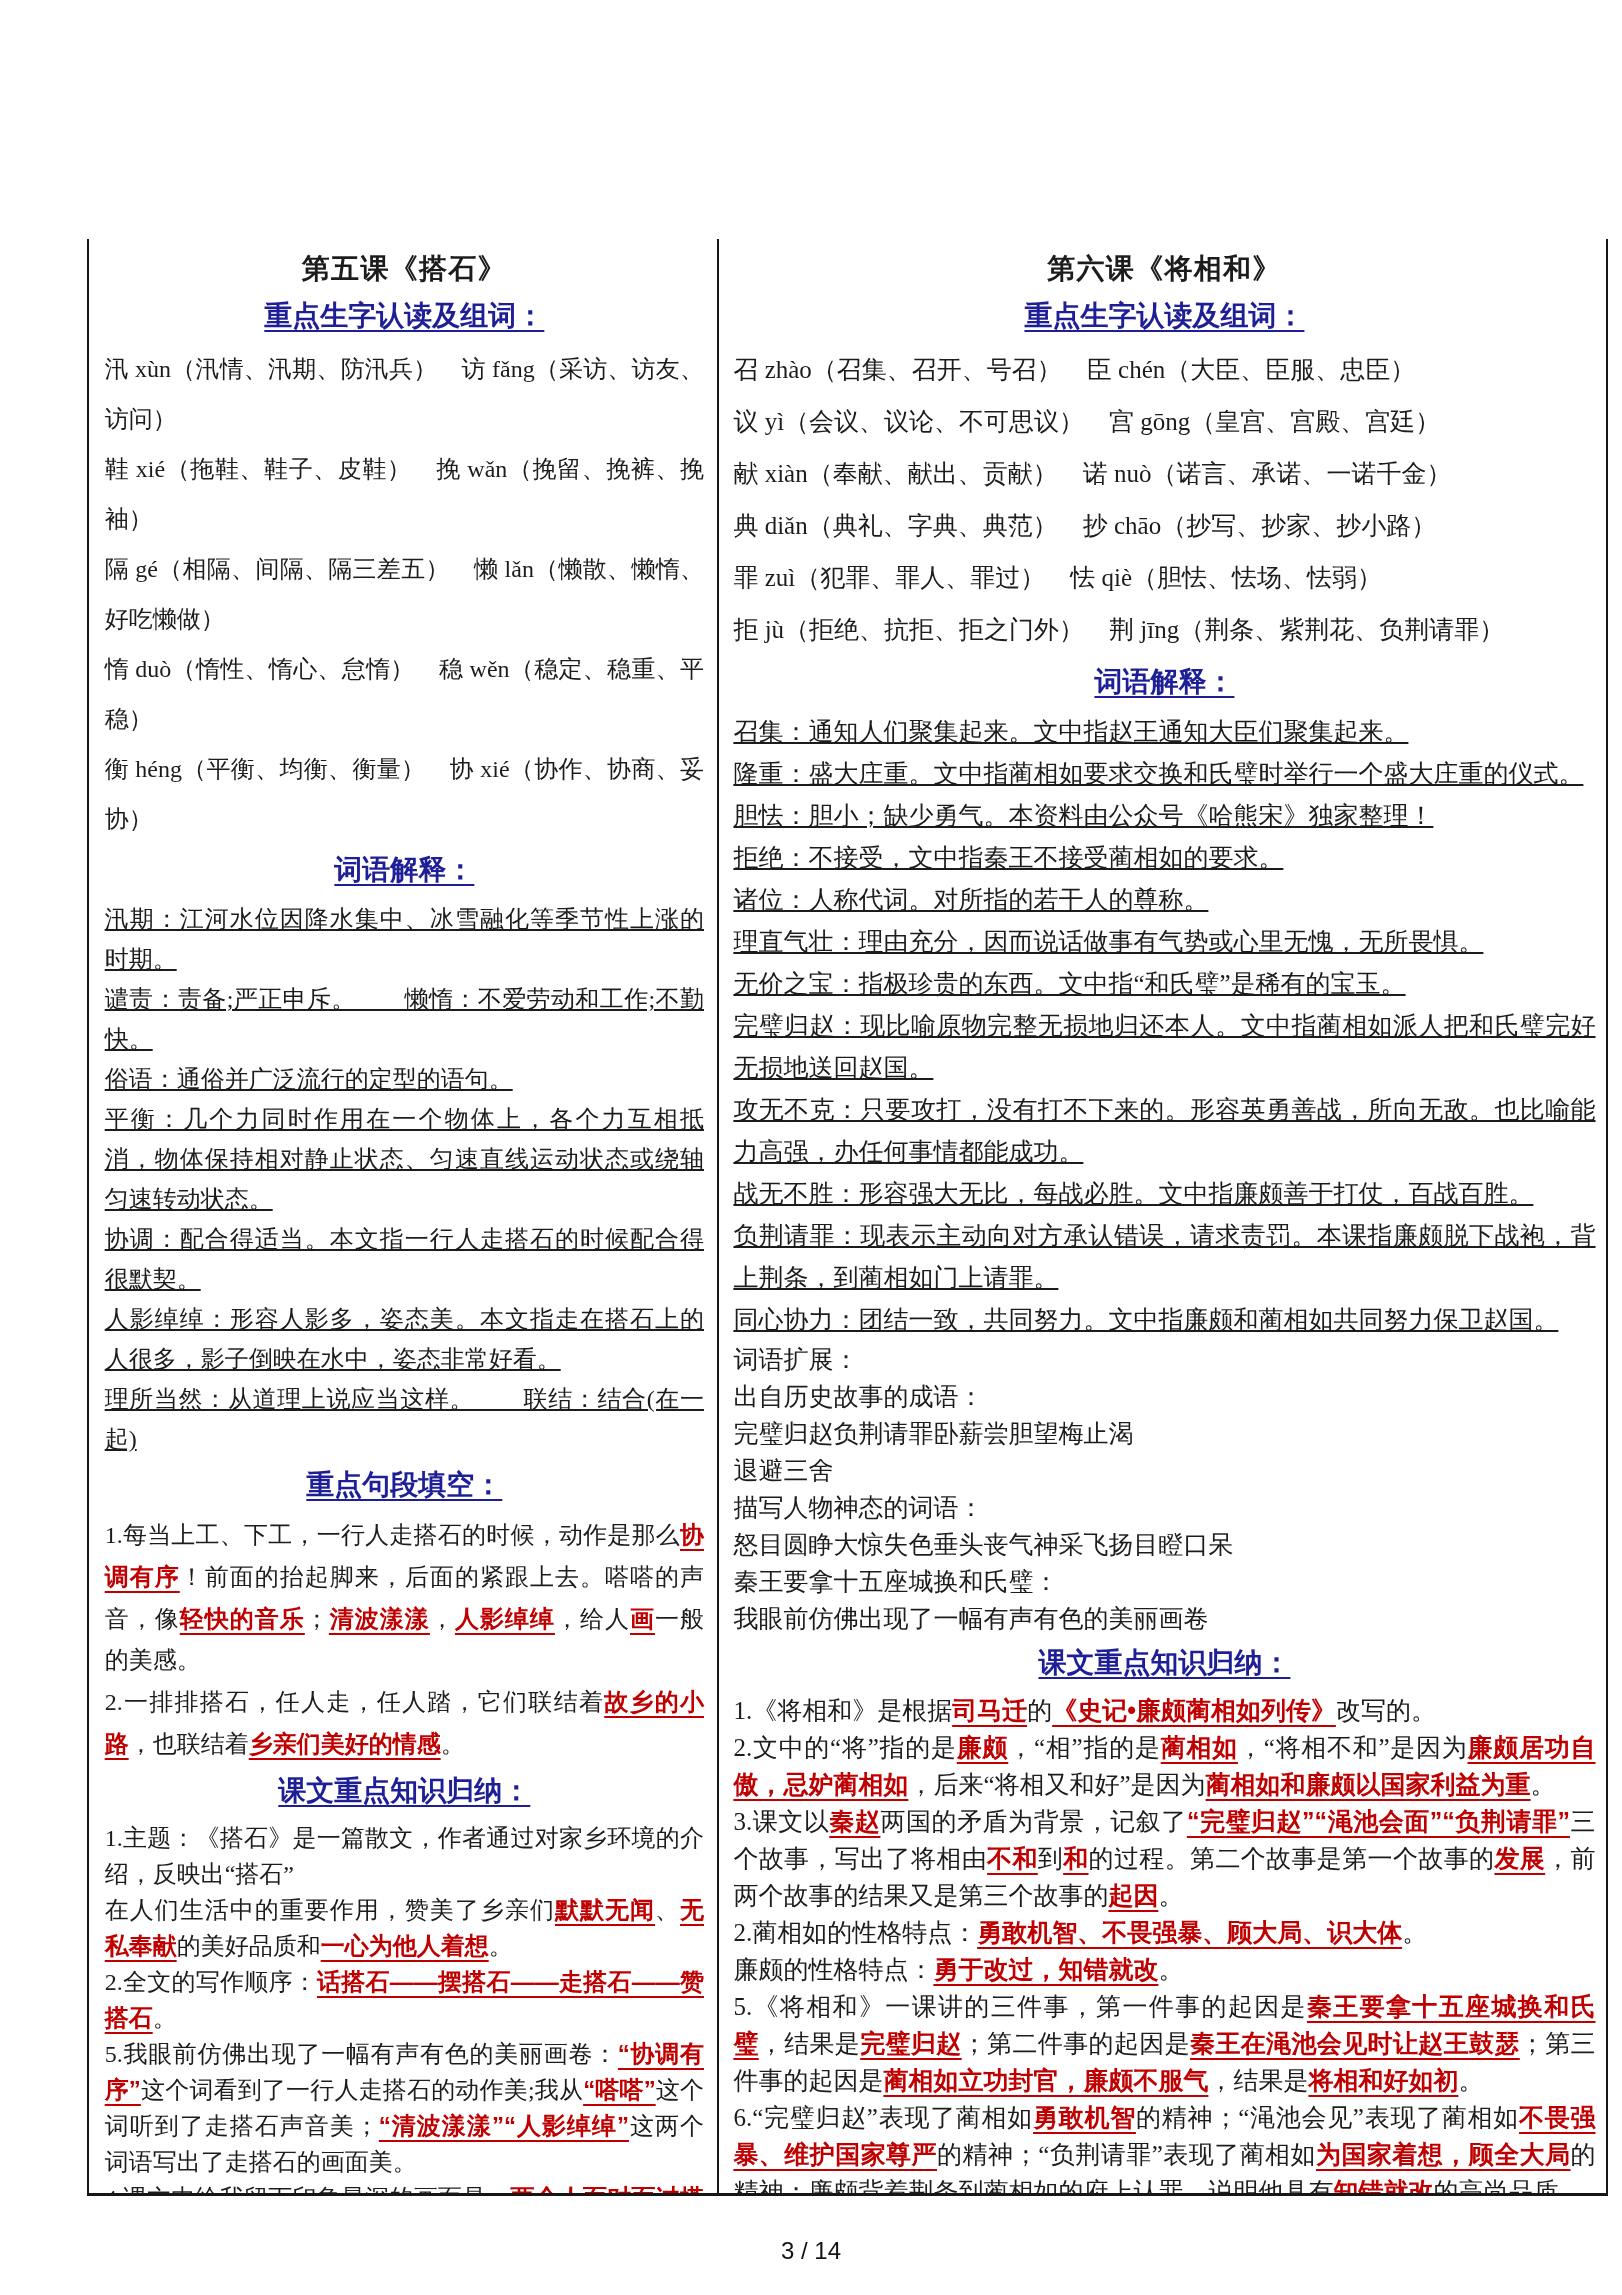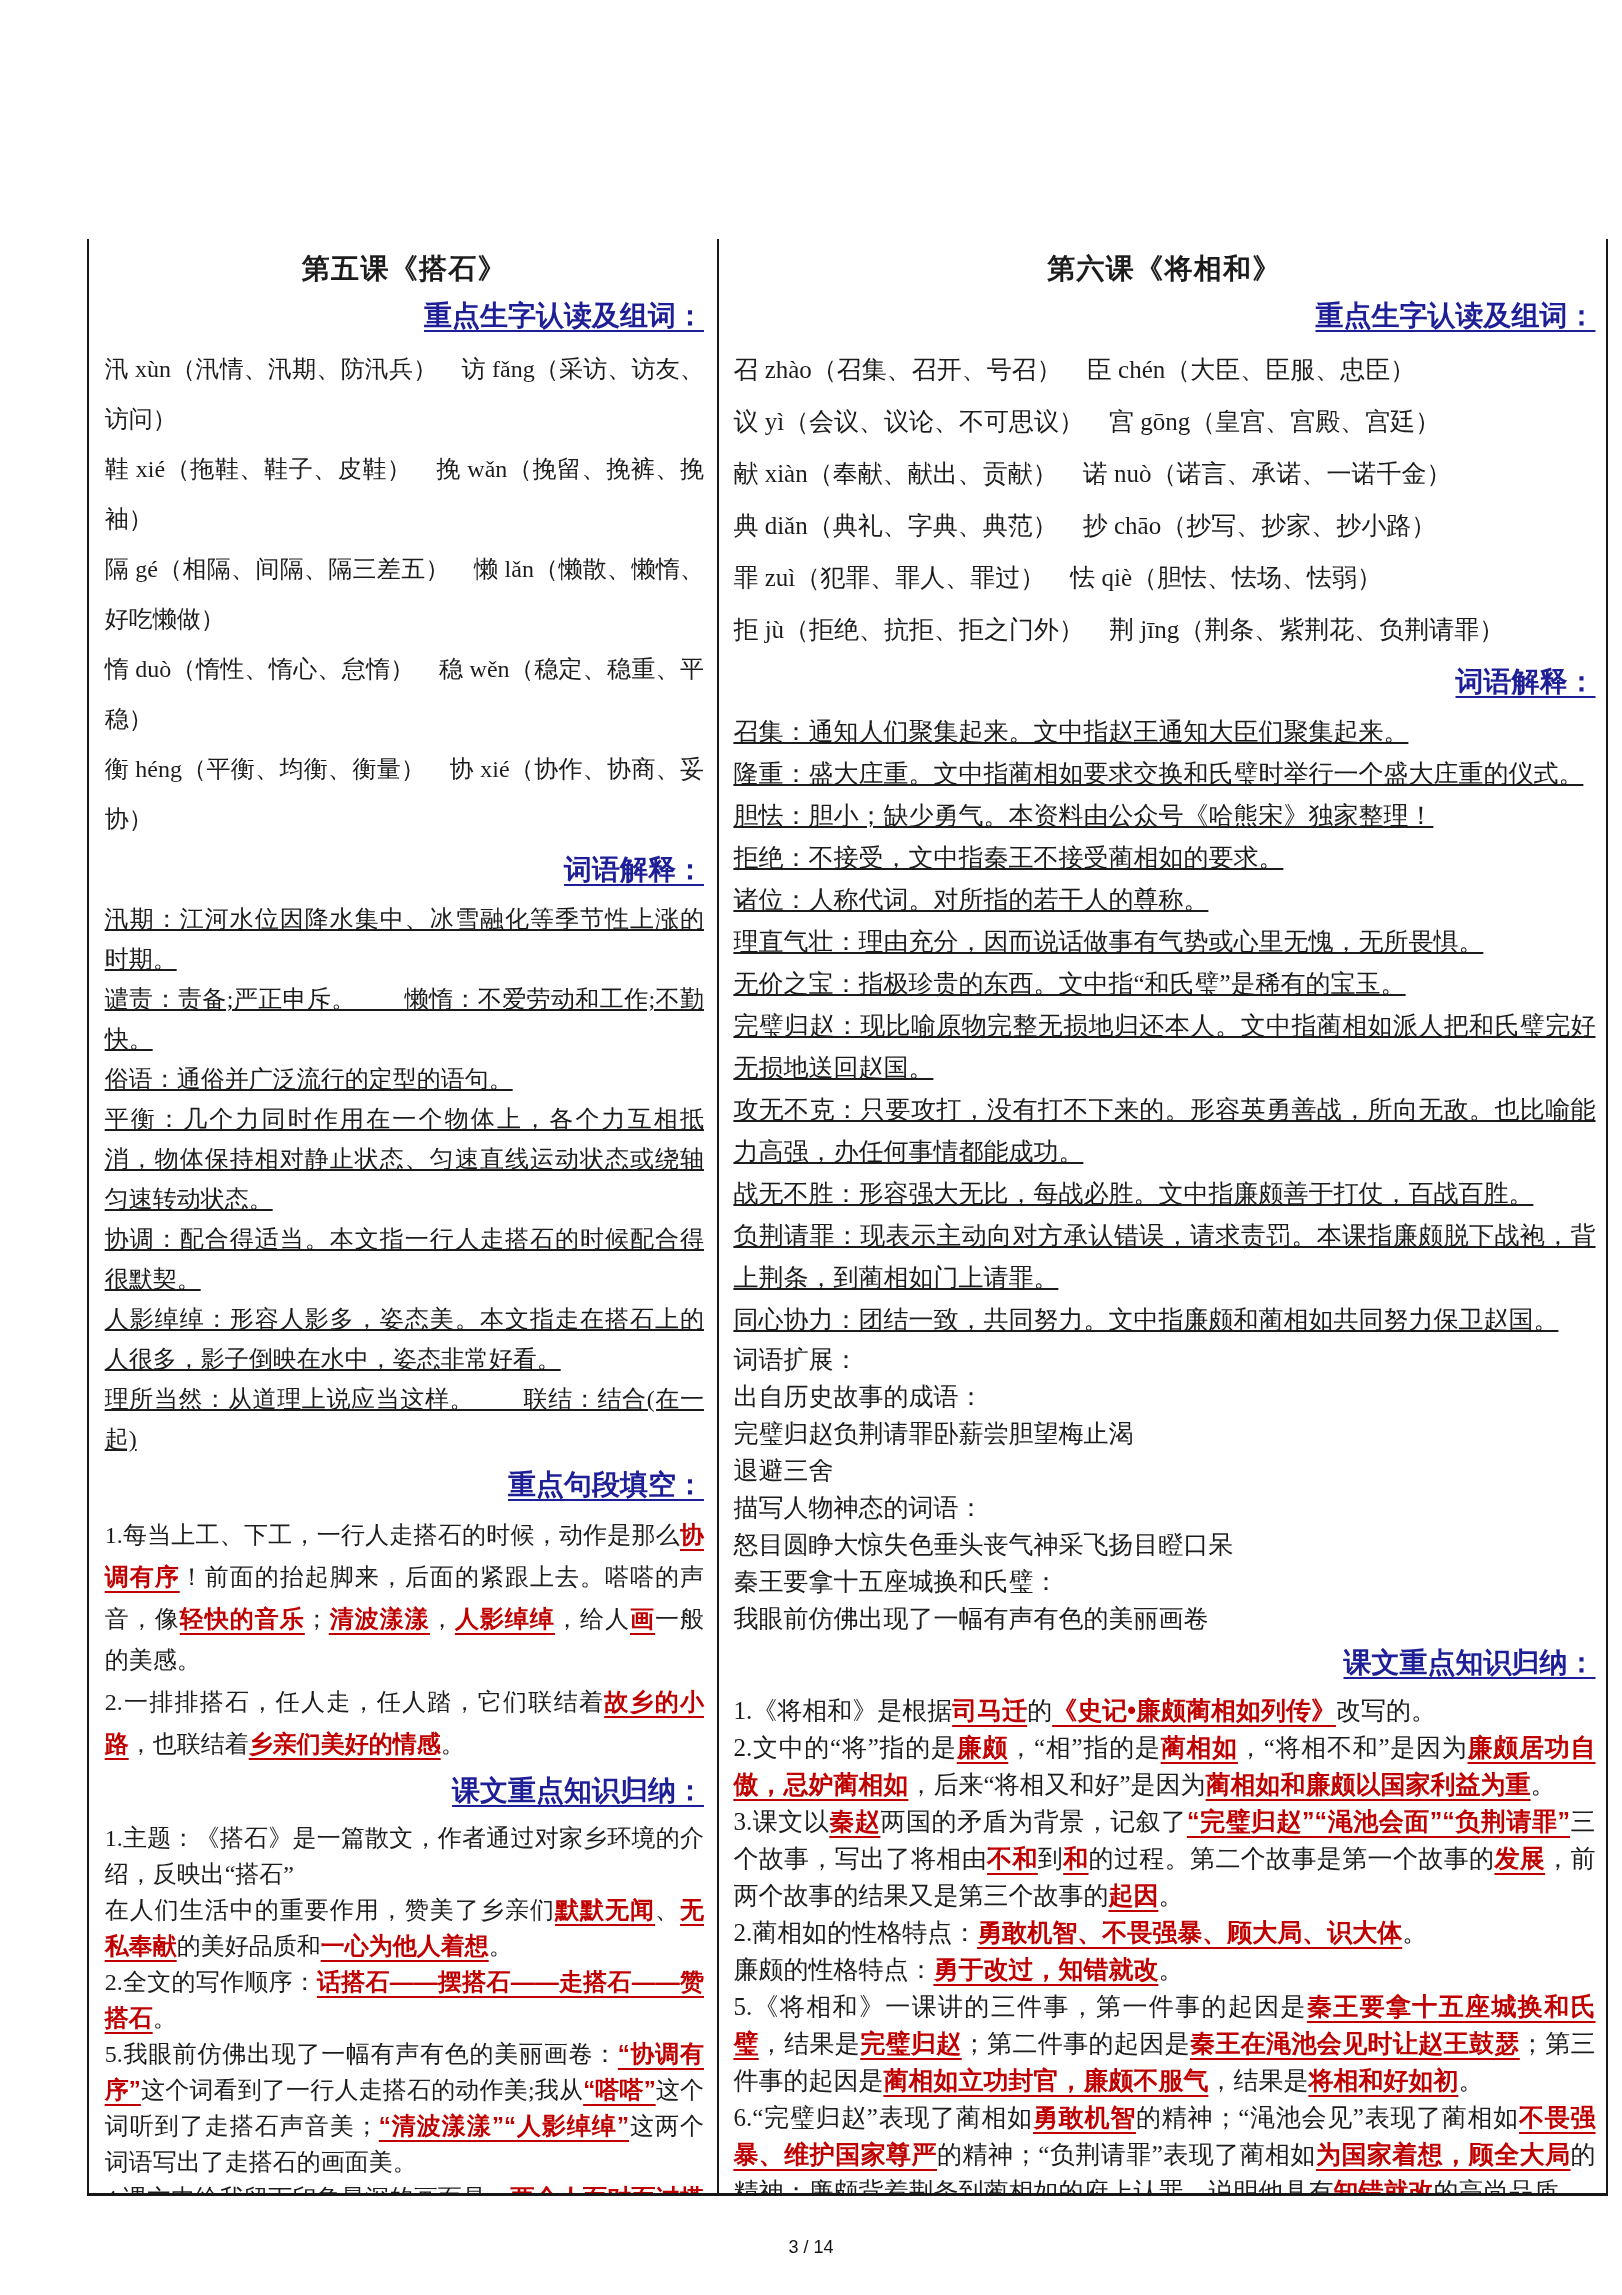--- a/index.html
+++ b/index.html
@@ -32,39 +32,39 @@
   .col-title{
     text-align:center;font-weight:bold;font-size:28px;line-height:39px;
     margin:2.6px 0 9.2px 0;letter-spacing:1.3px;
   }
   p{margin:0;text-align:justify;}
   .heading{
     font-family:"Liberation Sans","DejaVu Sans",sans-serif;
     font-weight:bold;color:var(--blue);font-size:28px;line-height:35px;
     margin:7.9px 0 11.8px 0;
     text-decoration:underline;text-decoration-thickness:2px;text-underline-offset:5.2px;
-    text-align:right;
+    text-align:center;
   }
   .words{line-height:52px;}
   .cell.left  .words{line-height:50px;}
   .def{line-height:42px;text-decoration:underline;}
   .cell.left  .def{line-height:40px;}
   .fill{line-height:41px;}
   .plain{line-height:37px;}
   .sum{line-height:36px;}
   .red{
     font-family:"Liberation Sans","DejaVu Sans",sans-serif;
     color:var(--red);font-weight:bold;
     text-decoration:underline;text-decoration-thickness:2px;text-underline-offset:5.9px;
     text-decoration-color:var(--red);
   }
   .page-footer{
     position:absolute;left:0;right:0;top:2237px;text-align:center;
     font-family:"Liberation Sans","DejaVu Sans",sans-serif;
-    font-size:18px;color:#141414;
+    font-size:24px;color:#141414;
   }
 </style>
 </head>
 <body>
 
 <div class="doc-table">
   <div class="cell left">
     <div class="col-title">第五课《搭石》</div>
     <div>
         <p class="heading"><span>重点生字认读及组词：</span></p>

